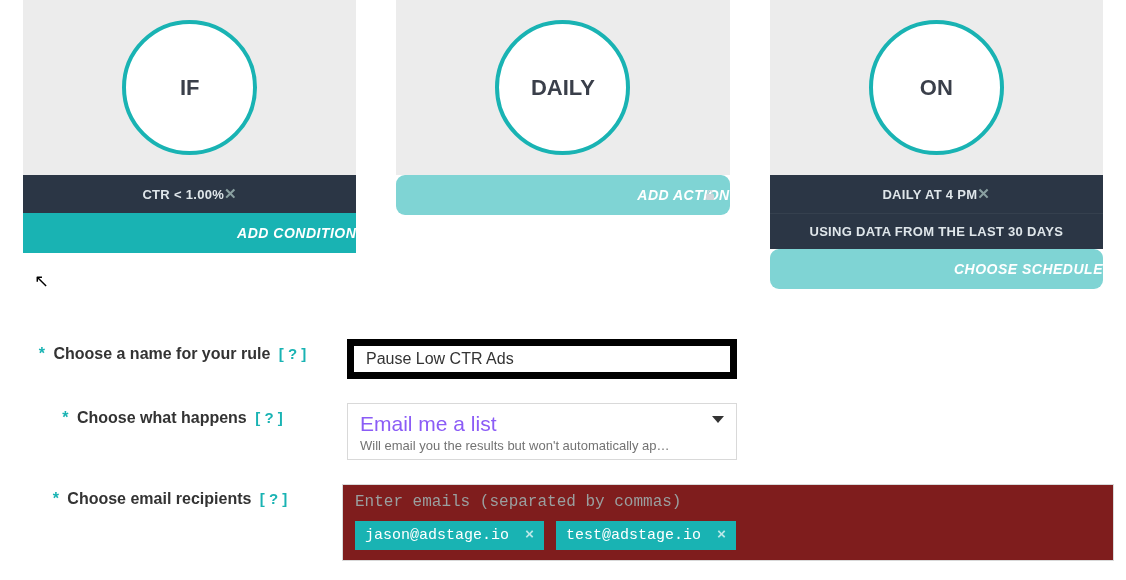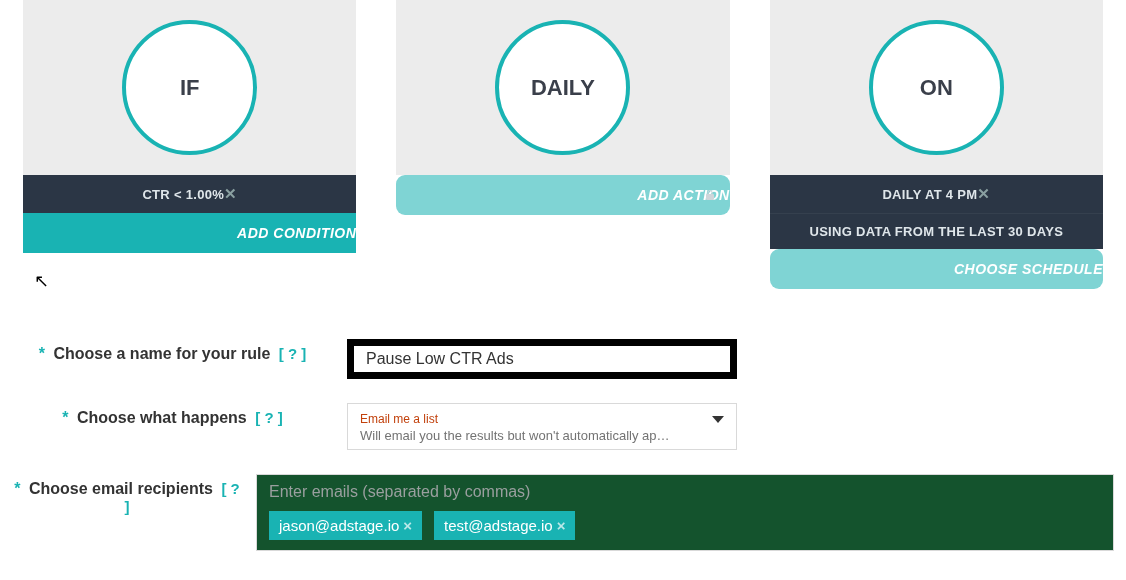--- a/index.html
+++ b/index.html
@@ -112,51 +112,52 @@
     outline: none;
     background:#fff;
   }
   .select-box {
     width: 390px;
     border: 1px solid #d9d9d9;
     padding: 8px 12px 6px 12px;
     position: relative;
     background:#fff;
   }
-  .select-value { font-size: 12px; color: #c2410c; }
+  .select-value { font-size: 21px; color: #8b5cf6; }
   .select-hint { font-size: 13px; color: #737373; margin-top: 2px; white-space: nowrap; overflow:hidden; text-overflow:ellipsis; }
   .caret {
     position: absolute;
     right: 12px;
     top: 12px;
     width: 0; height: 0;
     border-left: 6px solid transparent;
     border-right: 6px solid transparent;
     border-top: 7px solid #333;
   }
   .email-box {
-    width: 858px;
+    width: 772px;
     border: 1px solid #d9d9d9;
     padding: 8px 12px 10px 12px;
-    background:#14532d;
+    background:#7f1d1d;
+    font-family:Liberation Mono, monospace;
   }
   .email-placeholder {
     color: #9a9f9f;
     font-size: 16px;
     margin-bottom: 10px;
   }
   .chips { display: flex; gap: 12px; flex-wrap: wrap; }
   .chip {
     background: #19b3b3;
     color: #fff;
     font-size: 15px;
     padding: 6px 10px;
     display: flex;
     align-items: center;
-    gap: 4px;
+    gap: 16px;
     text-align: center;
   }
   .chip-x {
     color: rgba(255,255,255,0.7);
     cursor: pointer;
     font-weight: 700;
   }
   .cursor {
     position: absolute;
     left: 34px;

